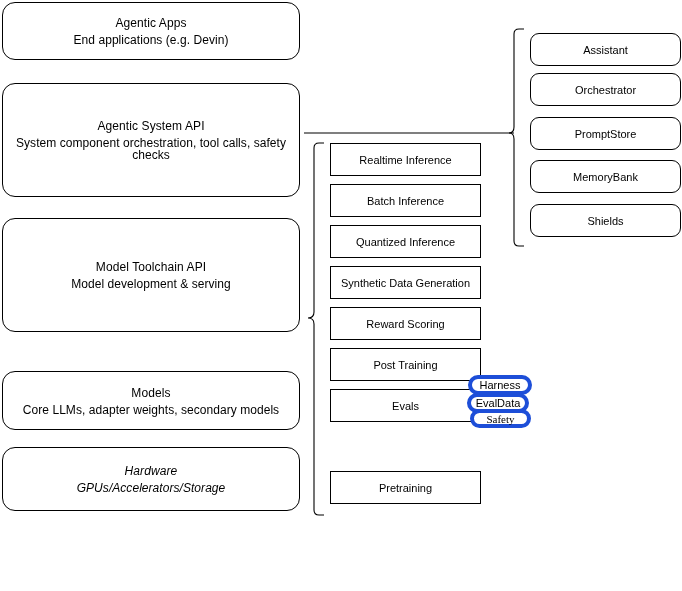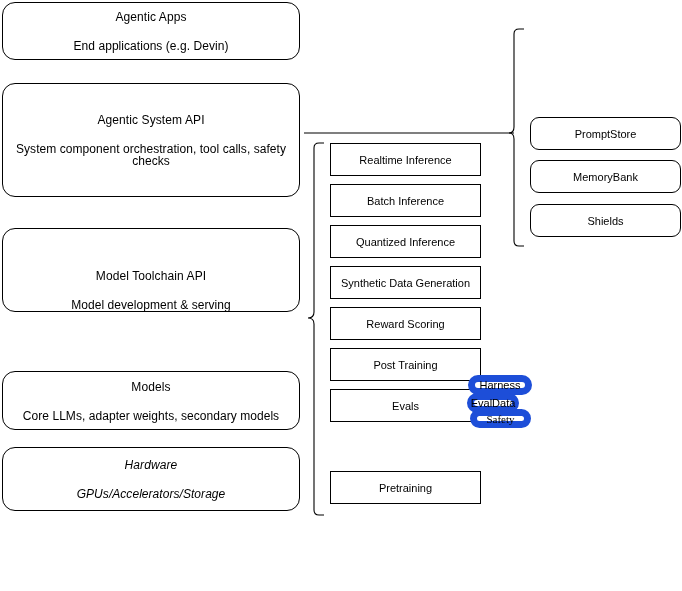--- a/index.html
+++ b/index.html
@@ -22,21 +22,20 @@
     position: absolute;
     box-sizing: border-box;
     border: 1px solid #000000;
     border-radius: 11px;
     background: #ffffff;
     display: flex;
     flex-direction: column;
     align-items: center;
     justify-content: center;
     text-align: center;
-    gap: 12px;
   }
   
   .layer {
     left: 2px;
     width: 298px;
     border-radius: 13px;
   }
   .layer .title {
     font-size: 12px;
     line-height: 15px;
@@ -61,21 +60,21 @@
     left: 530px;
     width: 151px;
     height: 33px;
     border-radius: 9px;
     font-size: 11px;
   }
   
   .pill {
     position: absolute;
     box-sizing: border-box;
-    border: 7px solid #1d4ed8;
+    border: 4px solid #1d4ed8;
     background: #ffffff;
     border-radius: 999px;
     font-size: 11px;
     display: flex;
     align-items: center;
     justify-content: center;
     text-align: center;
   }
   svg.overlay {
     position: absolute;
@@ -100,21 +99,21 @@
   <div class="node layer" style="top:2px; height:58px;">
     <div class="title">Agentic Apps</div>
     <div class="subtitle">End applications (e.g. Devin)</div>
   </div>
 
   <div class="node layer" style="top:83px; height:114px;">
     <div class="title">Agentic System API</div>
     <div class="subtitle">System component orchestration, tool calls, safety checks</div>
   </div>
 
-  <div class="node layer" style="top:228px; height:84px;justify-content:flex-end;">
+  <div class="node layer" style="top:218px; height:114px;">
     <div class="title">Model Toolchain API</div>
     <div class="subtitle">Model development &amp; serving</div>
   </div>
 
   <div class="node layer" style="top:371px; height:59px;">
     <div class="title">Models</div>
     <div class="subtitle">Core LLMs, adapter weights, secondary models</div>
   </div>
 
   <div class="node layer" style="top:447px; height:64px;font-style:italic;">
@@ -144,27 +143,33 @@
   <div class="node mid" style="top:389px;">
     <span>Evals</span>
   </div>
   <div class="node mid" style="top:471px;">
     <span>Pretraining</span>
   </div>
 
   <div class="pill" style="left:468px; top:375px; width:64px; height:20px;">
     <span>Harness</span>
   </div>
-  <div class="pill" style="left:467px; top:393px; width:52px; height:20px;">
+  <div class="pill" style="left:467px; top:393px; width:62px; height:20px;">
     <span>EvalData</span>
   </div>
   <div class="pill" style="left:470px; top:409px; width:61px; height:19px;font-family:Liberation Serif, serif;">
     <span>Safety</span>
   </div>
 
+  <div class="node right" style="top:33px;">
+    <span>Assistant</span>
+  </div>
+  <div class="node right" style="top:73px;">
+    <span>Orchestrator</span>
+  </div>
   <div class="node right" style="top:117px;">
     <span>PromptStore</span>
   </div>
   <div class="node right" style="top:160px;">
     <span>MemoryBank</span>
   </div>
   <div class="node right" style="top:204px;">
     <span>Shields</span>
   </div>
 

